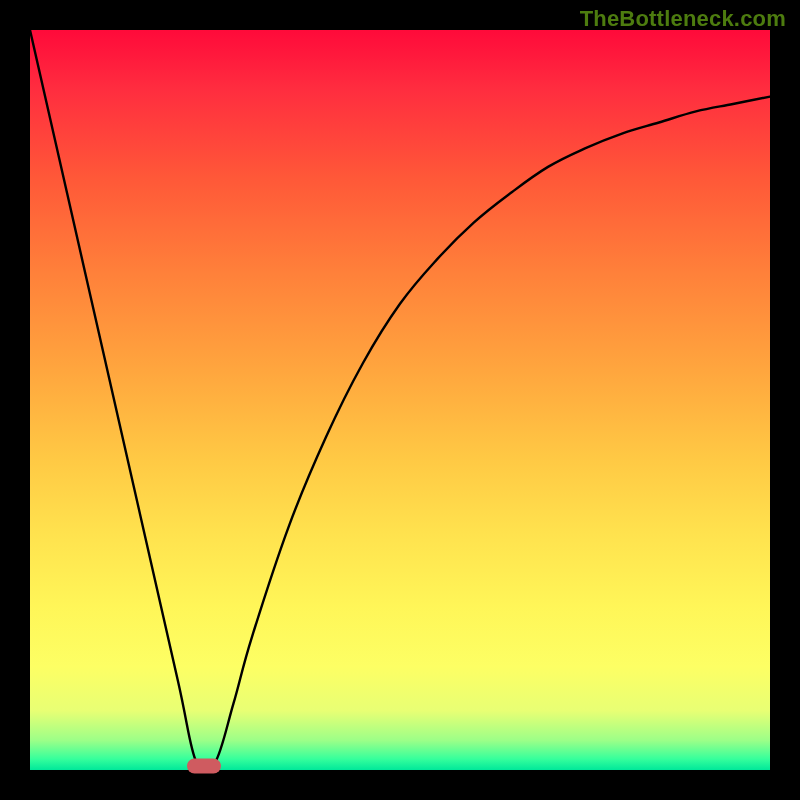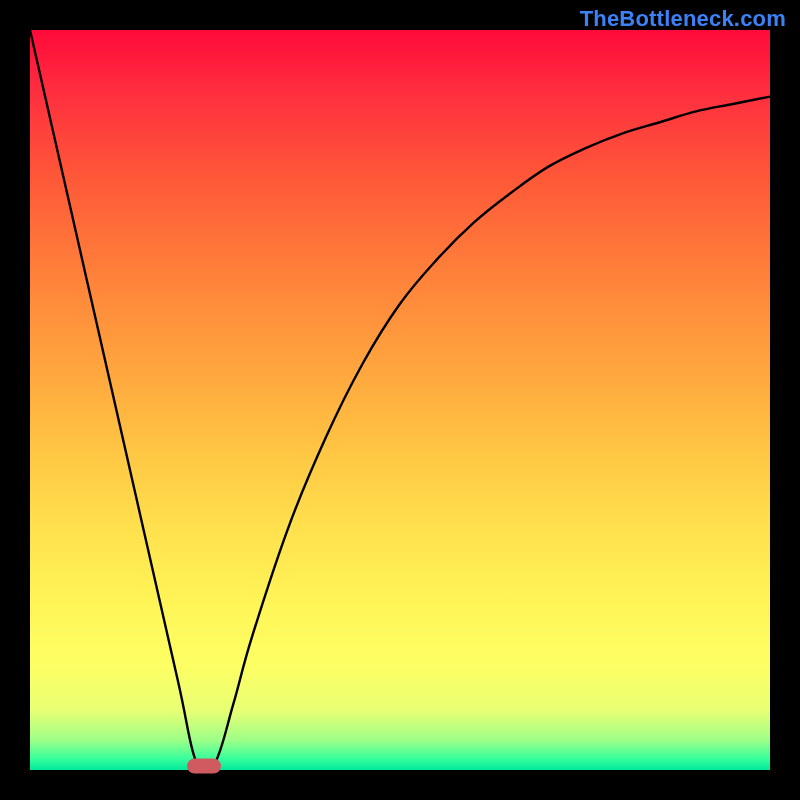--- a/index.html
+++ b/index.html
@@ -30,21 +30,21 @@
       #e8ff74 92%,
       #9cff88 96%,
       #36ff9c 98.5%,
       #00e89a 100%
     );
   }
   .watermark {
     position: absolute;
     top: 6px;
     right: 14px;
-    color: #3b82f6;
+    color: #4d7c0f;
     font-size: 22px;
     font-weight: 600;
     letter-spacing: 0.2px;
     user-select: none;
   }
   svg.curve {
     position: absolute;
     left: 0;
     top: 0;
     width: 740px;

